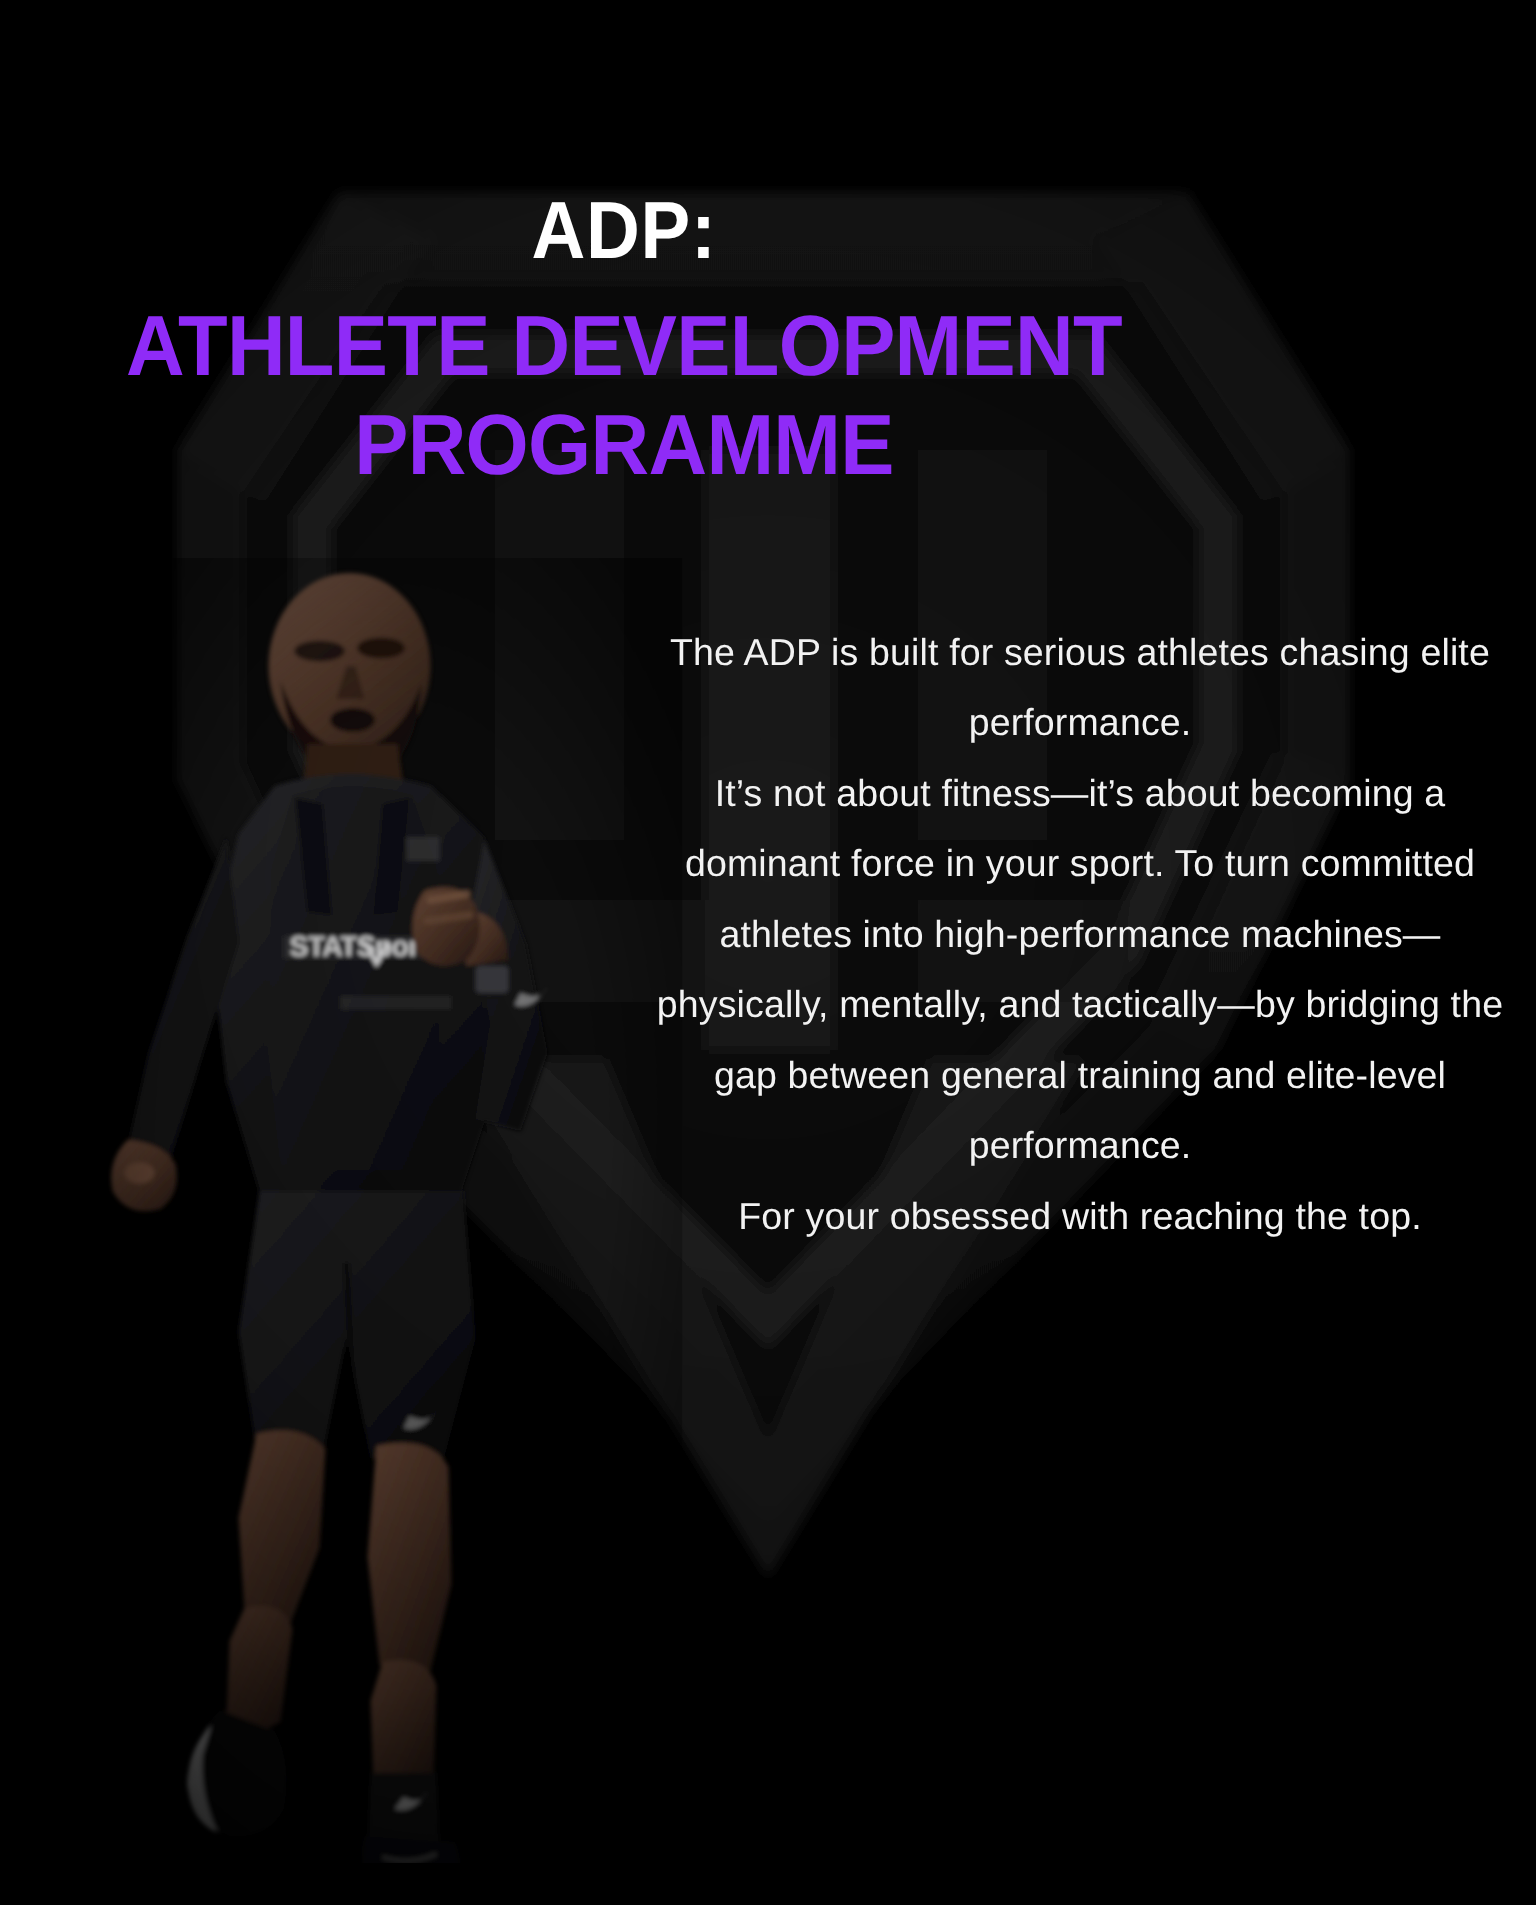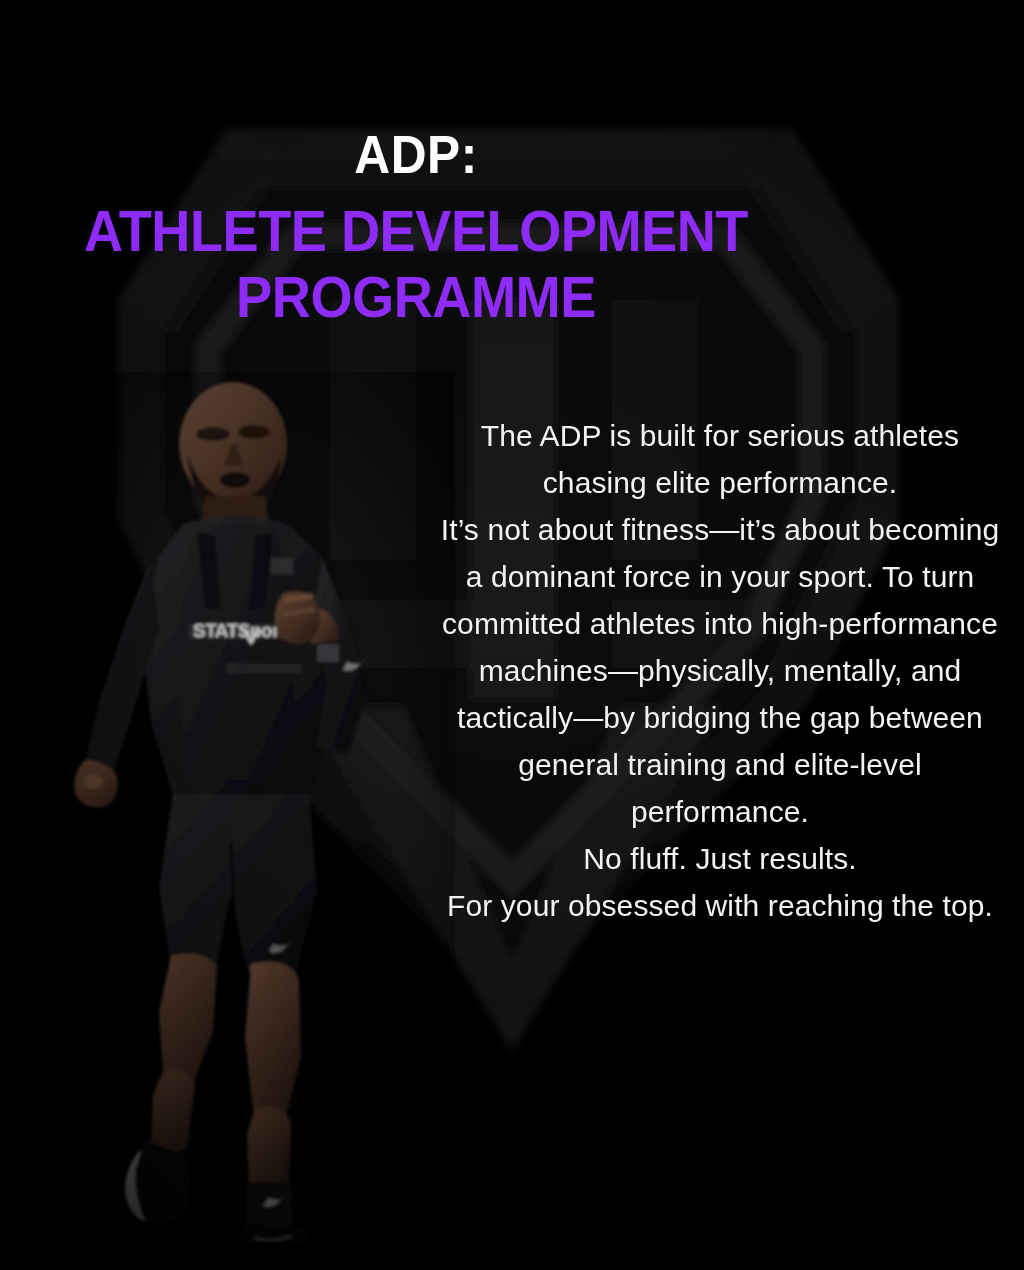--- a/index.html
+++ b/index.html
@@ -73,21 +73,21 @@
     position:absolute;
     left:430px;
     top:412px;
     width:580px;
     text-align:center;
     z-index:6;
   }
 
   .para {
     color:#f2f2f2;
-    font-size:30px;
+    font-size:25px;
     line-height:47px;
     letter-spacing:0.1px;
     font-weight:300;
   }
 
   .para + .para { }
 
   
   .vignette {
     position:absolute;
@@ -252,17 +252,16 @@
   <div class="vignette"></div>
 
   <div class="title-block">
     <span class="title-main">ADP:</span>
     <span class="title-sub">ATHLETE DEVELOPMENT PROGRAMME</span>
   </div>
 
   <div class="body-copy">
     <p class="para">The ADP is built for serious athletes chasing elite performance.</p>
     <p class="para">It’s not about fitness—it’s about becoming a dominant force in your sport. To turn committed athletes into high-performance machines—physically, mentally, and tactically—by bridging the gap between general training and elite-level performance.</p>
-    <p class="para">No fluff. Just results.</p>
     <p class="para">For your obsessed with reaching the top.</p>
   </div>
 
 </div>
 
 </body></html>

